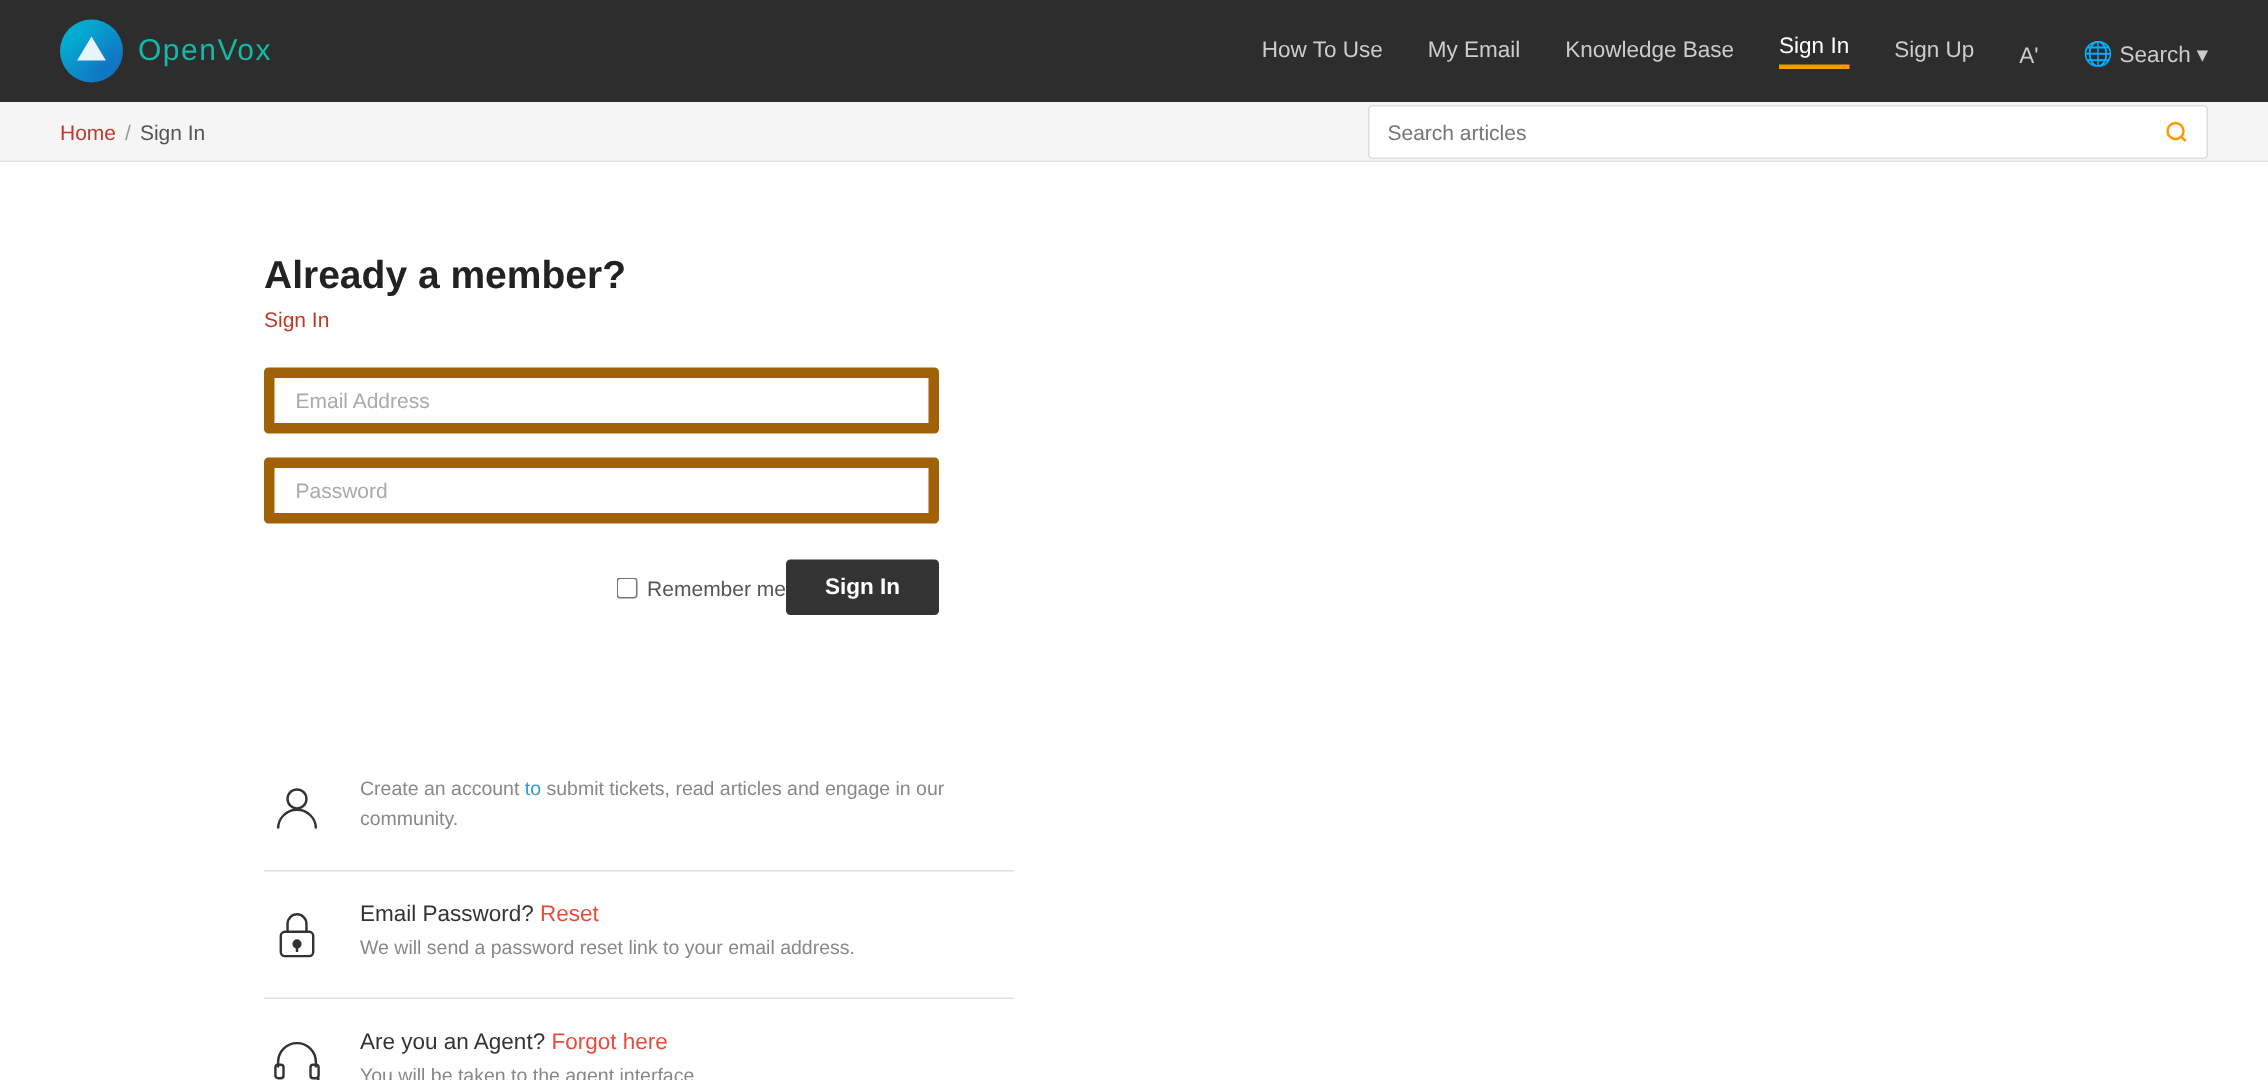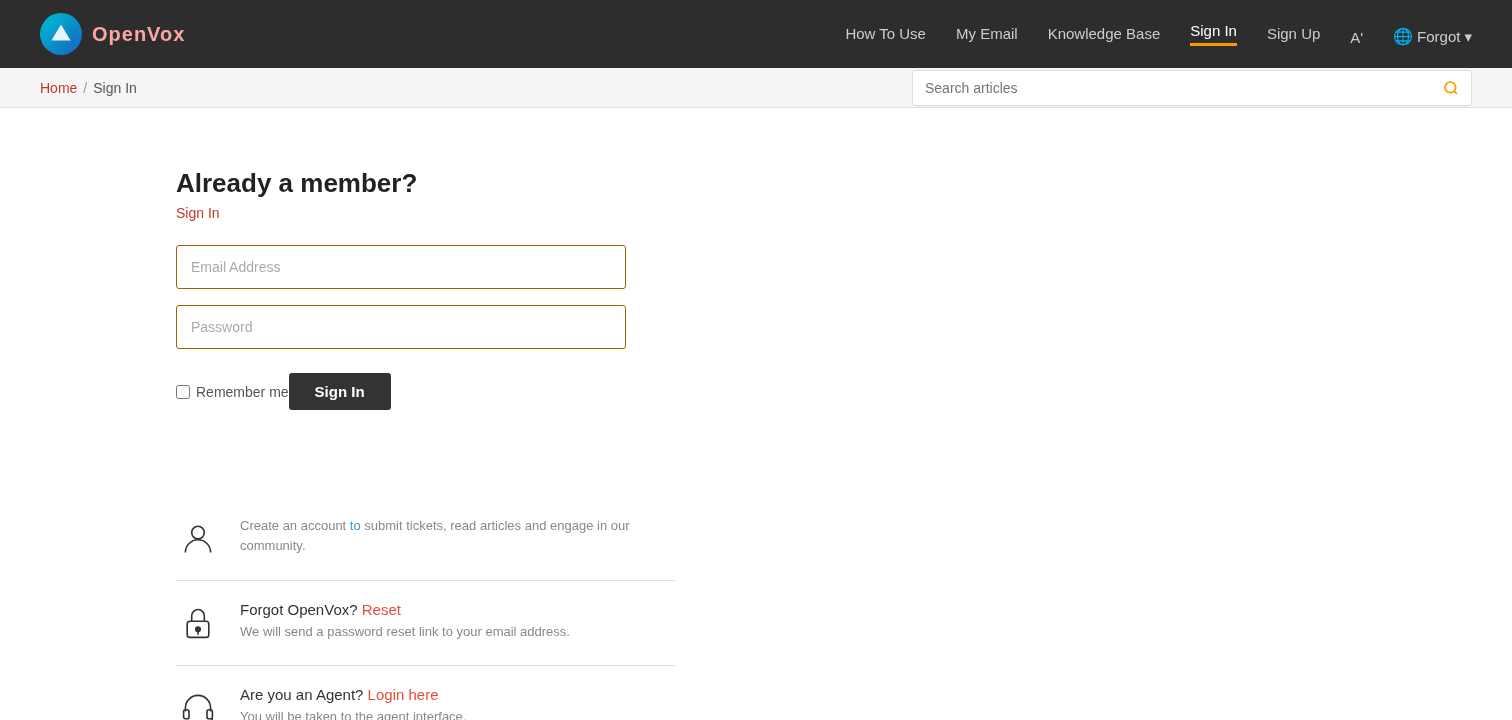--- a/index.html
+++ b/index.html
@@ -26,23 +26,23 @@
       border-radius: 50%;
       background: linear-gradient(135deg, #00bcd4, #1565c0);
       display: flex;
       align-items: center;
       justify-content: center;
       color: white;
       font-weight: bold;
       font-size: 18px;
     }
     .logo-text {
-      color: #fca5a5;
+      color: #14b8a6;
       font-size: 20px;
-      font-weight: bold;
+      font-weight: normal;
       letter-spacing: 1px;
     }
     .header-nav {
       display: flex;
       align-items: flex-end;
       gap: 30px;
     }
     .nav-item {
       color: #ccc;
       text-decoration: none;
@@ -160,35 +160,35 @@
     }
     .signin-subtitle {
       color: #c0392b;
       font-size: 14px;
       margin-bottom: 24px;
       cursor: pointer;
     }
     .form-field {
       width: 100%;
       height: 44px;
-      border: 1px solid #a16207;
+      border: 7px solid #a16207;
       border-radius: 3px;
       padding: 0 14px;
       font-size: 14px;
       color: #333;
       margin-bottom: 16px;
       outline: none;
     }
     .form-field::placeholder {
       color: #aaa;
     }
     .form-footer {
       display: flex;
       align-items: center;
-      justify-content: flex-start;
+      justify-content: flex-end;
       margin-top: 8px;
     }
     .remember-me {
       display: flex;
       align-items: center;
       gap: 6px;
       font-size: 14px;
       color: #555;
       cursor: pointer;
     }
@@ -281,21 +281,21 @@
 
   <nav class="header-nav">
     <a class="nav-item">How To Use</a>
     <a class="nav-item">My Email</a>
     <a class="nav-item">Knowledge Base</a>
     <a class="nav-item active signin-nav">Sign In</a>
     <a class="nav-item nav-signup">Sign Up</a>
     <span class="nav-font">A'</span>
     <div class="nav-lang">
       <span class="globe-icon">🌐</span>
-      <span>Forgot</span>
+      <span>Search</span>
       <span>▾</span>
     </div>
   </nav>
 </header>
 
 <div class="breadcrumb-bar">
   <div class="breadcrumb-left">
     <a class="breadcrumb-link">Home</a>
     <span class="breadcrumb-sep">/</span>
     <span class="breadcrumb-current">Sign In</span>
@@ -349,41 +349,41 @@
       <div class="info-icon">
         <svg viewBox="0 0 40 40" width="40" height="40" fill="none" stroke="#333" stroke-width="2">
           <rect x="8" y="18" width="24" height="18" rx="3" ry="3"></rect>
           <path d="M13 18v-6a7 7 0 0 1 14 0v6"></path>
           <circle cx="20" cy="27" r="2.5" fill="#333"></circle>
           <line x1="20" y1="29.5" x2="20" y2="33"></line>
         </svg>
       </div>
       <div class="info-text">
         <h3>
-          <span>Forgot OpenVox? </span>
+          <span>Email Password? </span>
           <span class="highlight">Reset</span>
         </h3>
         <p>We will send a password reset link to your email address.</p>
       </div>
     </div>
 
     <div class="info-item">
       <div class="info-icon">
         <svg viewBox="0 0 40 40" width="40" height="40" fill="none" stroke="#333" stroke-width="2">
           <path d="M20 6C12.268 6 6 12.268 6 20v4"></path>
           <path d="M34 24v-4C34 12.268 27.732 6 20 6"></path>
           <rect x="4" y="22" width="6" height="10" rx="2"></rect>
           <rect x="30" y="22" width="6" height="10" rx="2"></rect>
           <path d="M36 32c0 3.314-7.163 6-16 6"></path>
           <circle cx="20" cy="38" r="1.5" fill="#333"></circle>
         </svg>
       </div>
       <div class="info-text">
         <h3>
           <span>Are you an Agent? </span>
-          <span class="highlight">Login here</span>
+          <span class="highlight">Forgot here</span>
         </h3>
         <p>You will be taken to the agent interface.</p>
       </div>
     </div>
 
   </div>
 </div>
 
 </body></html>

